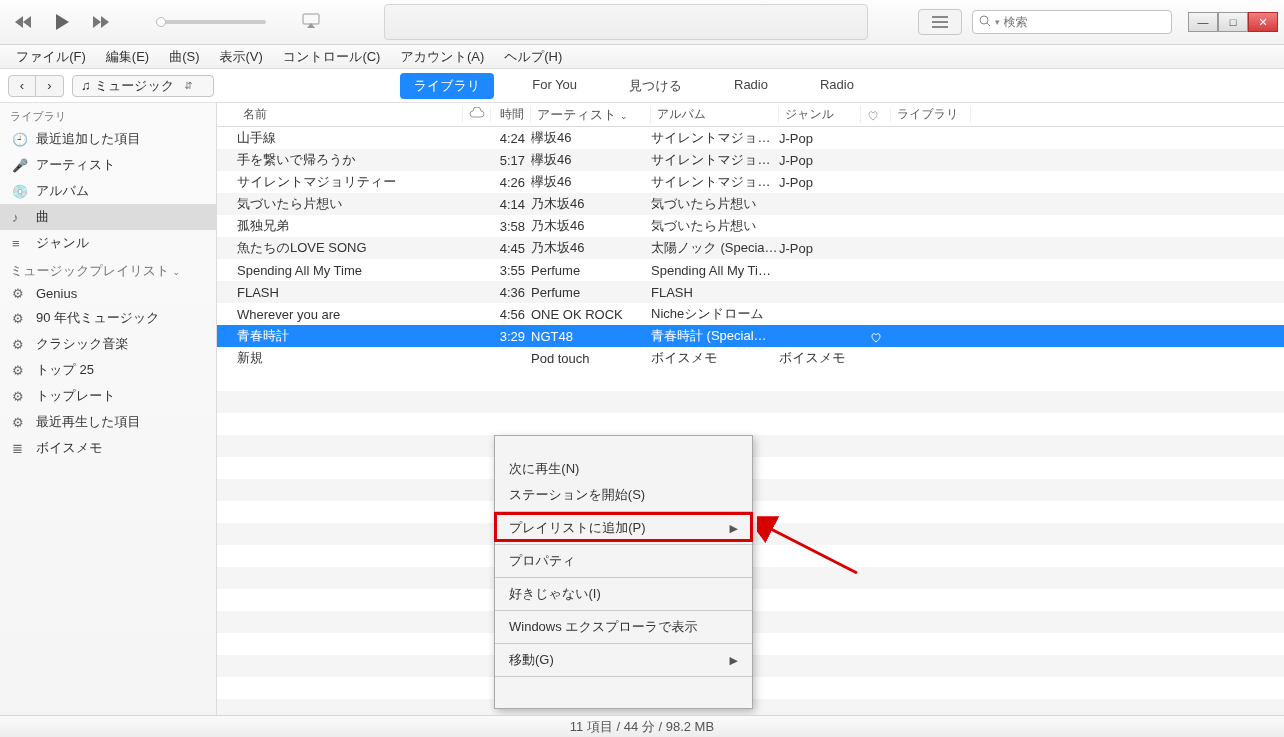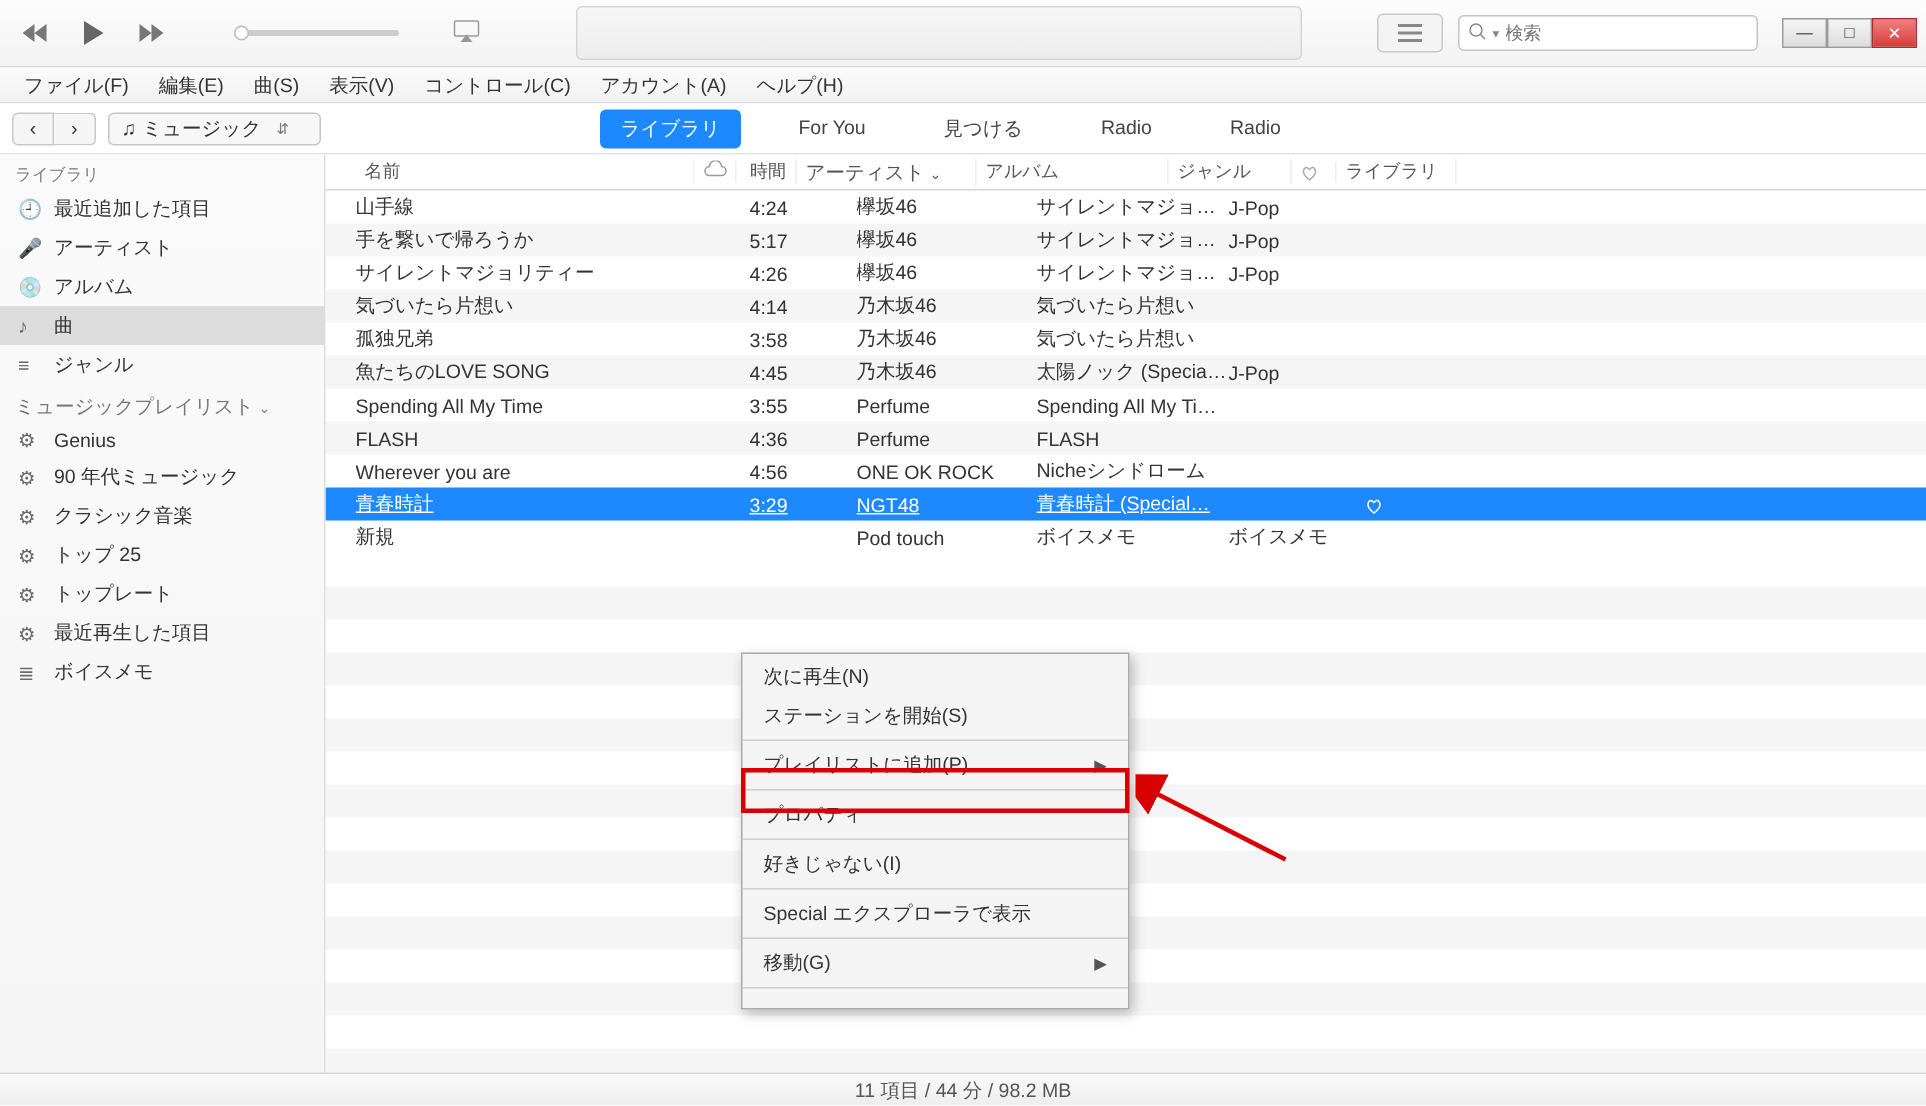--- a/index.html
+++ b/index.html
@@ -45,36 +45,36 @@
 .side-icon{width:16px;color:#6a6a6a;}
 .main{flex:1;position:relative;overflow:hidden;}
 
 
 .thead{display:flex;align-items:center;height:24px;border-bottom:1px solid #d8d8d8;background:#fff;}
 .th{padding:0 6px;color:#555;font-size:12px;border-right:1px solid #eee;}
 .th.name{width:226px;} .th.cloud{width:28px;text-align:center;} .th.time{width:40px;text-align:right;} .th.artist{width:120px;} .th.album{width:128px;} .th.genre{width:82px;} .th.heart{width:30px;} .th.plays{width:80px;}
 .rows{}
 .row{display:flex;align-items:center;height:22px;padding-left:20px;}
 .row:nth-child(even){background:#f5f5f5;}
-.row.selected{background:#1e88ff;color:#fff;text-decoration:underline;}
+.row.selected{background:#1e88ff;color:#fff;}
 .td.name{width:226px;white-space:nowrap;overflow:hidden;text-overflow:ellipsis;}
 .td.cloud{width:28px;}
 .td.time{width:40px;text-align:right;padding-right:6px;}
-.td.artist{width:120px;white-space:nowrap;overflow:hidden;text-overflow:ellipsis;margin-left:40px;}
+.td.artist{width:120px;white-space:nowrap;overflow:hidden;text-overflow:ellipsis;}
 .td.album{width:128px;white-space:nowrap;overflow:hidden;text-overflow:ellipsis;}
 .td.genre{width:82px;}
 .td.heart{width:30px;text-align:center;}
 .td.plays{width:80px;}
 
 .heart svg{vertical-align:middle;}
 
 .status{position:absolute;bottom:0;left:0;right:0;height:22px;background:linear-gradient(#fafafa,#ededed);border-top:1px solid #d6d6d6;display:flex;align-items:center;justify-content:center;font-size:12px;color:#555;}
 
 
-.ctxmenu{position:absolute;left:277px;top:332px;width:259px;background:#f4f4f4;border:1px solid #aaa;box-shadow:2px 3px 8px rgba(0,0,0,.25);padding:2px 0;}
+.ctxmenu{position:absolute;left:277px;top:332px;width:259px;background:#f4f4f4;border:1px solid #aaa;box-shadow:2px 3px 8px rgba(0,0,0,.25);padding:20px 0;}
 .ctx-item{padding:4px 14px;cursor:default;display:flex;justify-content:space-between;align-items:center;}
 .ctx-sep{height:1px;background:#ccc;margin:3px 0;}
 .ctx-sub{color:#555;font-size:11px;}
 .highlight-box{position:absolute;left:277px;top:409px;width:259px;height:30px;border:3px solid #d80000;pointer-events:none;}
 .arrow-annot{position:absolute;left:540px;top:410px;pointer-events:none;}
 </style>
 </head>
 <body>
 
 <div class="player-bar">
@@ -382,21 +382,21 @@
         <div class="ctx-sep"></div>
         <div class="ctx-item">
           <span>プロパティ</span>
         </div>
         <div class="ctx-sep"></div>
         <div class="ctx-item">
           <span>好きじゃない(I)</span>
         </div>
         <div class="ctx-sep"></div>
         <div class="ctx-item">
-          <span>Special エクスプローラで表示</span>
+          <span>Windows エクスプローラで表示</span>
         </div>
         <div class="ctx-sep"></div>
         <div class="ctx-item">
           <span>移動(G)</span>
           <span class="ctx-sub">▶</span>
         </div>
         <div class="ctx-sep"></div>
         <div class="ctx-item"></div>
       </div>
     <div class="highlight-box"></div>

